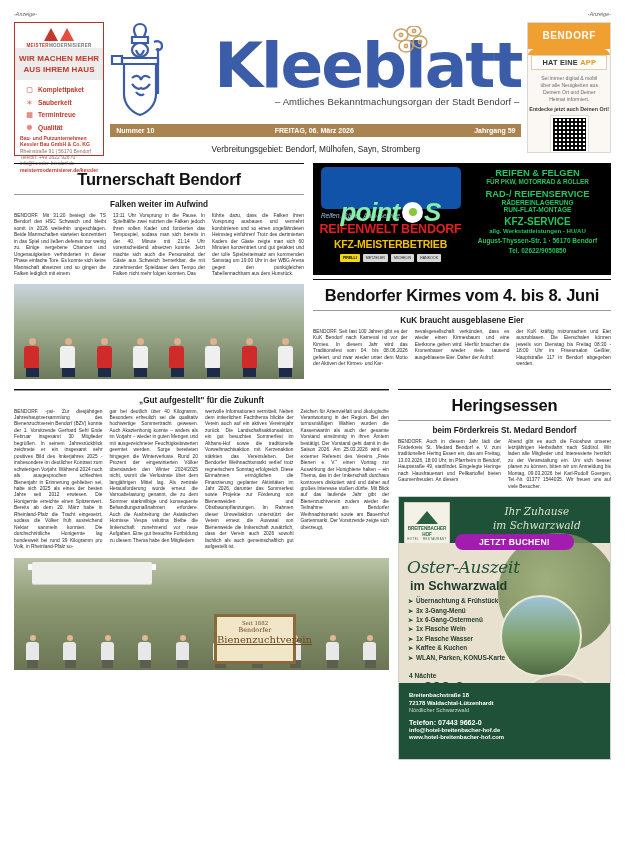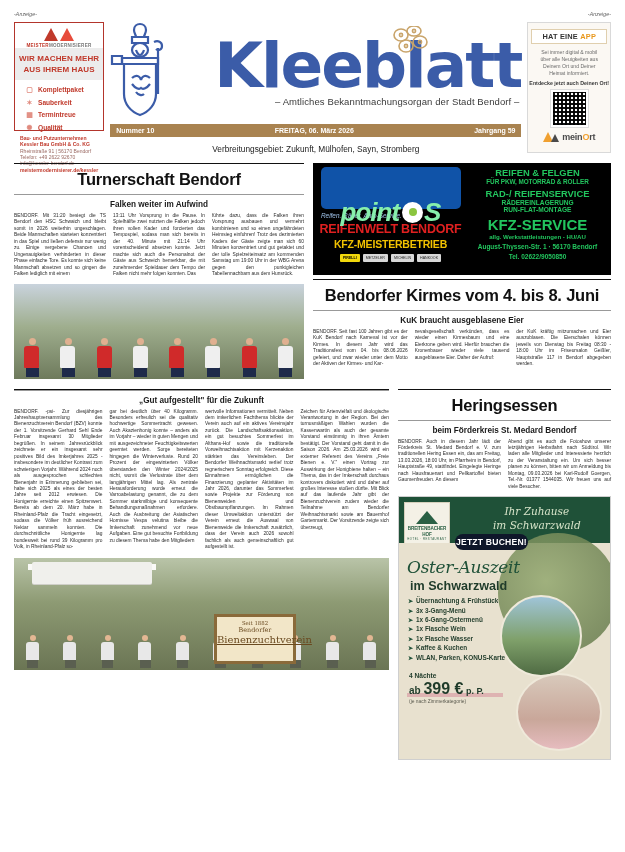--- a/index.html
+++ b/index.html
@@ -11,21 +11,21 @@
   .page{position:relative;width:625px;height:852px;box-sizing:border-box;padding:0 14px;}
 
   
   .anzeige-row{display:flex;justify-content:space-between;align-items:center;height:16px;padding-top:6px;}
   .anzeige{font-size:5px;font-style:italic;color:#555;letter-spacing:.2px;}
 
   
   .header{display:flex;gap:6px;align-items:flex-start;height:136px;}
 
   
-  .ad-meister{width:113px;border:1px solid #b3352c;box-sizing:border-box;display:flex;flex-direction:column;height:109px;background:#fff;}
+  .ad-meister{width:113px;border:1px solid #b3352c;box-sizing:border-box;display:flex;flex-direction:column;height:134px;background:#fff;}
   .meister-logo{height:30px;display:flex;flex-direction:column;align-items:center;justify-content:center;gap:1px;padding-top:3px;}
   .meister-mark{width:30px;height:16px;position:relative;}
   .meister-mark:before{content:"";position:absolute;left:0;top:2px;width:0;height:0;border-left:7px solid transparent;border-right:7px solid transparent;border-bottom:13px solid #c0392b;}
   .meister-mark:after{content:"";position:absolute;right:0;top:2px;width:0;height:0;border-left:7px solid transparent;border-right:7px solid transparent;border-bottom:13px solid #e74c3c;}
   .meister-word{font-size:4.6px;letter-spacing:.3px;color:#777;font-weight:700;}
   .meister-word b{color:#c0392b;}
   .meister-claim{background:#ececec;text-align:center;font-size:8px;font-weight:700;color:#c0392b;line-height:11px;padding:5px 2px;letter-spacing:.1px;}
   .meister-list{padding:5px 6px 3px 10px;display:flex;flex-direction:column;gap:3.5px;}
   .meister-item{display:flex;align-items:center;gap:4px;font-size:6.6px;font-weight:700;color:#c0392b;}
   .mi-ico{width:9px;height:9px;flex:0 0 9px;color:#e08a7e;font-size:7px;line-height:9px;text-align:center;}
@@ -91,21 +91,21 @@
   .ps-red{font-size:12.5px;font-weight:700;color:#e02020;letter-spacing:-.2px;padding-top:3px;}
   .ps-yel{font-size:10.5px;font-weight:700;color:#f2c200;letter-spacing:-.2px;padding-top:2px;}
   .ps-brands{display:flex;gap:3px;margin-top:4px;align-items:center;}
   .brand{height:8px;background:#d8d8d8;color:#222;font-size:3.6px;line-height:8px;text-align:center;padding:0 3px;border-radius:1px;}
   .brand.pir{background:#f2d80c;color:#000;font-weight:700;}
   .ps-right{flex:1;color:#22c55e;text-align:center;padding-left:4px;}
   .ps-r1{font-size:9.4px;font-weight:700;}
   .ps-r2{font-size:6.4px;font-weight:700;letter-spacing:-.1px;}
   .ps-r3{font-size:9.4px;font-weight:700;padding-top:3px;}
   .ps-r4{font-size:6.6px;font-weight:700;}
-  .ps-r5{font-size:15px;font-weight:700;padding-top:3px;}
+  .ps-r5{font-size:10px;font-weight:700;padding-top:3px;}
   .ps-r6{font-size:6.1px;font-weight:700;}
   .ps-addr{font-size:6.5px;font-weight:700;padding-top:3px;}
 
   .photo{background:#8a8f7a;position:relative;overflow:hidden;}
   .ph-sky{position:absolute;inset:0;background:linear-gradient(180deg,#c9d3dd 0%,#9fae8e 45%,#6e7a5c 100%);}
   .team-photo{height:95px;margin-top:6px;}
   .tp-row{position:absolute;left:0;right:0;display:flex;justify-content:space-around;align-items:flex-end;}
   .tp-p{width:16px;}
   .tp-head{width:7px;height:7px;border-radius:50%;background:#e0b090;margin:0 auto;}
   .tp-body{width:15px;height:22px;background:#d02a2a;border-radius:3px 3px 1px 1px;margin-top:1px;}
@@ -125,21 +125,21 @@
   .hot-top{height:46px;background:#1f5138;position:relative;}
   .hot-script{position:absolute;left:46px;top:7px;color:#d7e4c9;font-family:"DejaVu Serif",serif;font-style:italic;font-size:10.5px;line-height:14px;text-align:center;margin-left:48px;}
   .hot-logo{position:absolute;left:5px;top:5px;width:44px;height:46px;background:#f4f1e6;border:1px solid #d6d0bc;display:flex;flex-direction:column;align-items:center;justify-content:center;}
   .hl-mtn{width:0;height:0;border-left:11px solid transparent;border-right:11px solid transparent;border-bottom:13px solid #2a6044;}
   .hl-t{font-size:4.6px;font-weight:700;color:#2a6044;letter-spacing:-.1px;text-align:center;line-height:5.6px;margin-top:2px;}
   .hl-s{font-size:2.8px;color:#2a6044;letter-spacing:.5px;}
   .hot-body{position:absolute;left:0;right:0;top:46px;bottom:0;background:#e8e1cf;}
   .hot-blob{position:absolute;right:-8px;top:-10px;width:120px;height:120px;border-radius:50%;background:radial-gradient(circle at 40% 40%,#93a86f,#5f7347);opacity:.85;}
   .hot-blob2{position:absolute;right:28px;top:52px;width:78px;height:78px;border-radius:50%;overflow:hidden;background:linear-gradient(180deg,#9fc4d8 0%,#7fa06a 55%,#4f6b43 100%);border:2px solid #efe9da;}
   .hot-blob3{position:absolute;right:8px;bottom:8px;width:82px;height:74px;border-radius:50%;background:linear-gradient(180deg,#d8c9bb 0%,#c9a79a 60%,#e6bcbf 100%);border:2px solid #efe9da;}
-  .btn-book{position:absolute;left:56px;top:-9px;background:#0f172a;color:#fff;font-size:8.6px;font-weight:700;padding:3px 1px;border-radius:9px;letter-spacing:.2px;z-index:4;}
+  .btn-book{position:absolute;left:56px;top:-9px;background:#a21caf;color:#fff;font-size:8.6px;font-weight:700;padding:3px 24px;border-radius:9px;letter-spacing:.2px;z-index:4;}
   .hot-h1{position:absolute;left:8px;top:14px;font-family:"DejaVu Serif",serif;font-style:italic;font-size:17px;color:#1f5138;z-index:3;letter-spacing:-.3px;}
   .hot-h2{position:absolute;left:11px;top:36px;font-size:12.6px;font-weight:700;color:#1f3b2a;z-index:3;}
   .hot-list{position:absolute;left:9px;top:54px;z-index:3;display:flex;flex-direction:column;gap:2.4px;}
   .hot-li{font-size:6.4px;color:#1f3b2a;font-weight:700;display:flex;gap:3px;align-items:center;}
   .hot-li b{color:#1f5138;font-size:6px;}
   .hot-n{position:absolute;left:10px;top:129px;font-size:6.6px;font-weight:700;color:#1f3b2a;z-index:3;}
   .hot-price{position:absolute;left:10px;top:137px;font-size:10px;font-weight:700;color:#1f3b2a;z-index:3;}
   .hot-price b{font-size:16px;}
   .hot-price i{font-size:9px;font-style:normal;}
   .hot-strike{position:absolute;left:8px;top:150px;width:96px;height:4px;background:#dba3a8;opacity:.75;z-index:2;}
@@ -254,24 +254,27 @@
           </div>
           <div class="kleeblatt">Kleeblatt</div>
           <div class="tagline">– Amtliches Bekanntmachungsorgan der Stadt Bendorf –</div>
         </div>
       </div>
       <div class="mast-bar">
         <span>Nummer 10</span>
         <span class="mid">FREITAG, 06. März 2026</span>
         <span>Jahrgang 59</span>
       </div>
-      <div class="verbreitung">Verbreitungsgebiet: Zukunft, Mülhofen, Sayn, Stromberg</div>
+      <div class="verbreitung">Verbreitungsgebiet: Bendorf, Mülhofen, Sayn, Stromberg</div>
     </div>
 
     <div class="ad-app">
+      <div class="app-band">
+        <div class="app-band-in">BENDORF</div>
+      </div>
       <div class="app-sub">
         <span>HAT EINE </span><b>APP</b>
       </div>
       <div class="app-text">Sei immer digital &amp; mobil über alle Neuigkeiten aus Deinem Ort und Deiner Heimat informiert.</div>
       <div class="app-cta">Entdecke jetzt auch Deinen Ort!</div>
       <div class="qr"></div>
       <div class="app-brand">
         <div class="mo-mark"></div>
         <div class="mo-text"><span>mein</span><i>O</i><span>rt</span></div>
       </div>
@@ -548,17 +551,25 @@
                 <b>➤</b>
                 <span>WLAN, Parken, KONUS-Karte</span>
               </div>
           </div>
           <div class="hot-n">4 Nächte</div>
           <div class="hot-strike"></div>
           <div class="hot-price">
             <span>ab </span><b>399 €</b><i> p. P.</i>
           </div>
           <div class="hot-note">(je nach Zimmerkategorie)</div>
+          <div class="hot-foot">
+            <div class="hf-b">Breitenbachstraße 18</div>
+            <div class="hf-b">72178 Waldachtal-Lützenhardt</div>
+            <div class="hf-n">Nördlicher Schwarzwald</div>
+            <div class="hf-tel">Telefon: 07443 9662-0</div>
+            <div class="hf-w">info@hotel-breitenbacher-hof.de</div>
+            <div class="hf-w">www.hotel-breitenbacher-hof.com</div>
+          </div>
         </div>
       </div>
     </div>
   </div>
 </div>
 
 </body></html>

